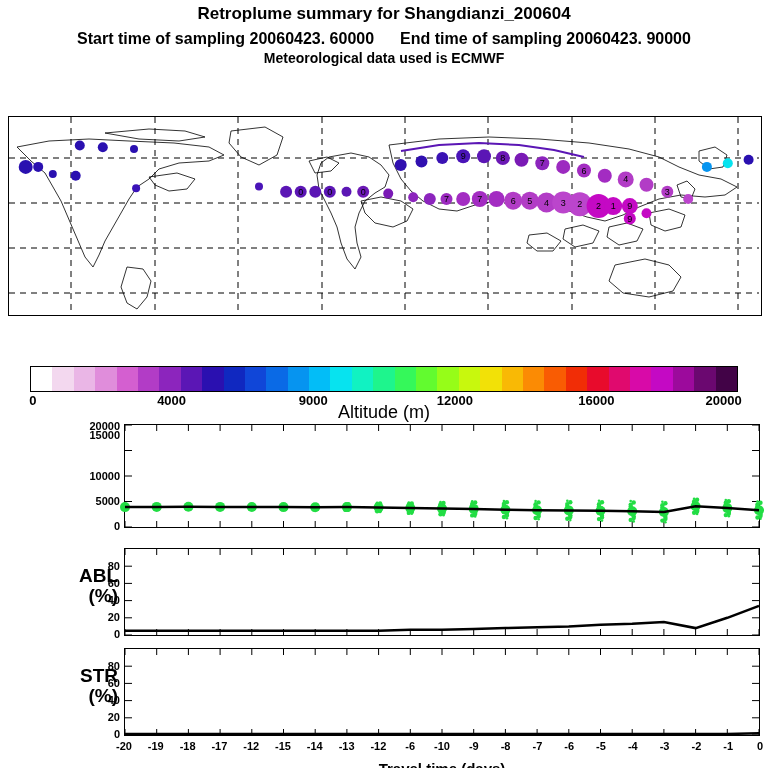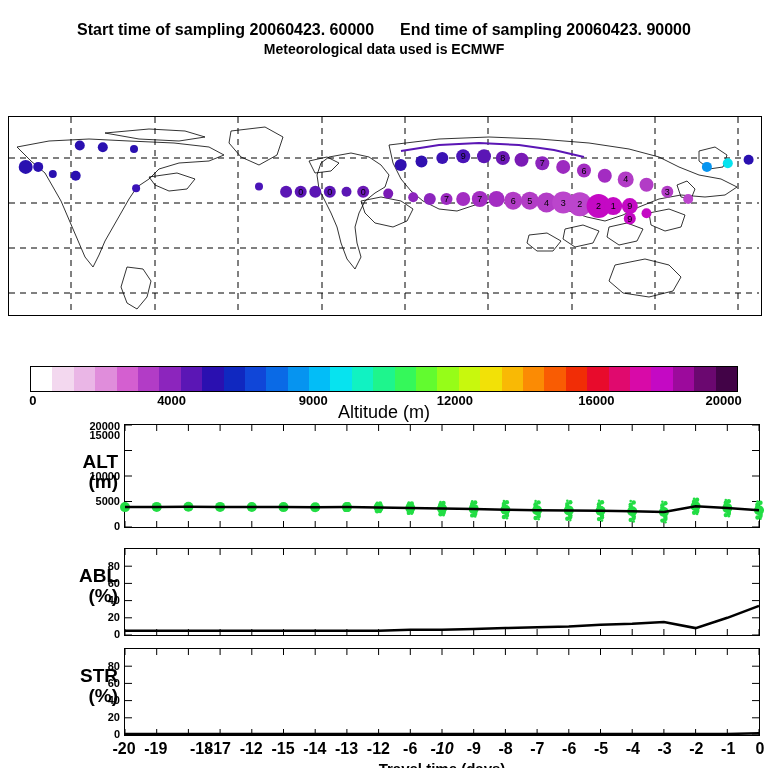--- a/index.html
+++ b/index.html
@@ -16,21 +16,21 @@
     padding-top:4px;
   }
   .title-main{
     font-size:17px;
     font-weight:bold;
     letter-spacing:0px;
   }
   .title-sub{
     font-size:16px;
     font-weight:bold;
-    margin-top:17px;
+    margin-top:6px;
   }
   .title-sub .gap{display:inline-block;width:26px;}
   .title-sub2{
     font-size:14px;
     font-weight:bold;
     margin-top:2px;
   }
 
   
   .map-wrap{
@@ -111,41 +111,42 @@
     white-space:nowrap;
   }
   .ytickbox{
     position:absolute;
     left:60px;width:60px;
   }
   .xaxis-labels{
     position:absolute;
     left:124px;width:636px;
     height:16px;
-    font-size:16px;
+    font-size:11px;
     font-weight:bold;
   }
   .xaxis-labels span{
     position:absolute;
     top:0;
     transform:translateX(-50%);
   }
   .xtitle{
     position:absolute;
     left:124px;width:636px;
     text-align:center;
     font-size:15px;
     font-weight:bold;
   }
   svg{overflow:visible;}
 </style>
 </head>
 <body>
 
 <div class="title-block">
+  <div class="title-main">Retroplume summary for Shangdianzi_200604</div>
   <div class="title-sub">
     <span>Start time of sampling 20060423. 60000</span><span class="gap"></span><span>End time of sampling 20060423. 90000</span>
   </div>
   <div class="title-sub2">Meteorological data used is ECMWF</div>
 </div>
 
 <div class="map-wrap">
   <svg class="map-svg" id="map-svg" width="750" height="196" viewBox="0 0 750 196">
     <g id="map-grid" stroke="#000" stroke-width="1" stroke-dasharray="6,5" fill="none">
       <line x1="0" y1="41" x2="750" y2="41"></line>
@@ -307,23 +308,20 @@
       <span style="left: 60%;">12000</span>
       <span style="left: 80%;">16000</span>
       <span style="transform: translateX(-90%); left: 100%;">20000</span>
     </div>
 </div>
 <div class="cbar-label">Altitude (m)</div>
 
 <div class="panels">
 
   <div class="panel" style="height:124px;">
-    <div class="ylab" style="top:28px;">
-      <span>ALT</span><br><span>(m)</span>
-    </div>
     <div class="ytickbox" style="top:0;height:104px;">
       <span class="ytick" style="top:2px;">20000</span>
       <span class="ytick" style="top:11px;">15000</span>
       <span class="ytick" style="top:52px;">10000</span>
       <span class="ytick" style="top:77px;">5000</span>
       <span class="ytick" style="top:102px;">0</span>
     </div>
     <div class="plot-area" style="top:0;height:104px;">
       <svg id="alt-svg" width="634" height="102" viewBox="0 0 634 102">
           <g stroke="#000" stroke-width="1">
@@ -714,29 +712,29 @@
             <line x1="634" y1="34.4" x2="627" y2="34.4"></line>
             <line x1="0" y1="17.200000000000003" x2="7" y2="17.200000000000003"></line>
             <line x1="634" y1="17.200000000000003" x2="627" y2="17.200000000000003"></line>
           </g>
           <path d="M0.0 85.1 L31.7 85.1 L63.4 85.1 L95.1 85.1 L126.8 85.1 L158.5 85.1 L190.2 85.1 L221.9 85.1 L253.6 85.1 L285.3 85.1 L317.0 85.1 L348.7 85.1 L380.4 85.1 L412.1 85.1 L443.8 85.1 L475.5 85.1 L507.2 85.1 L538.9 85.1 L570.6 85.1 L602.3 85.1 L634.0 84.3" stroke="#000000" stroke-width="2.5" fill="none"></path>
         </svg>
     </div>
     <div class="xaxis-labels" id="xaxis-labels" style="top:92px;">
         <span style="left: 0%;">-20</span>
         <span style="left: 5%;">-19</span>
-        <span style="left: 10%; margin-left: 14px;">-18</span>
+        <span style="left: 10%;">-18</span>
         <span style="left: 15%;">-17</span>
         <span style="left: 20%;">-12</span>
         <span style="left: 25%;">-15</span>
         <span style="left: 30%;">-14</span>
         <span style="left: 35%;">-13</span>
         <span style="left: 40%; text-align: center;">-12</span>
         <span style="left: 45%;">-6</span>
-        <span style="left: 50%; font-style: italic;">-10</span>
+        <span style="left: 50%;">-10</span>
         <span style="left: 55%;">-9</span>
         <span style="left: 60%;">-8</span>
         <span style="left: 65%;">-7</span>
         <span style="left: 70%;">-6</span>
         <span style="left: 75%;">-5</span>
         <span style="left: 80%;">-4</span>
         <span style="left: 85%;">-3</span>
         <span style="left: 90%;">-2</span>
         <span style="left: 95%;">-1</span>
         <span style="left: 100%;">0</span>

